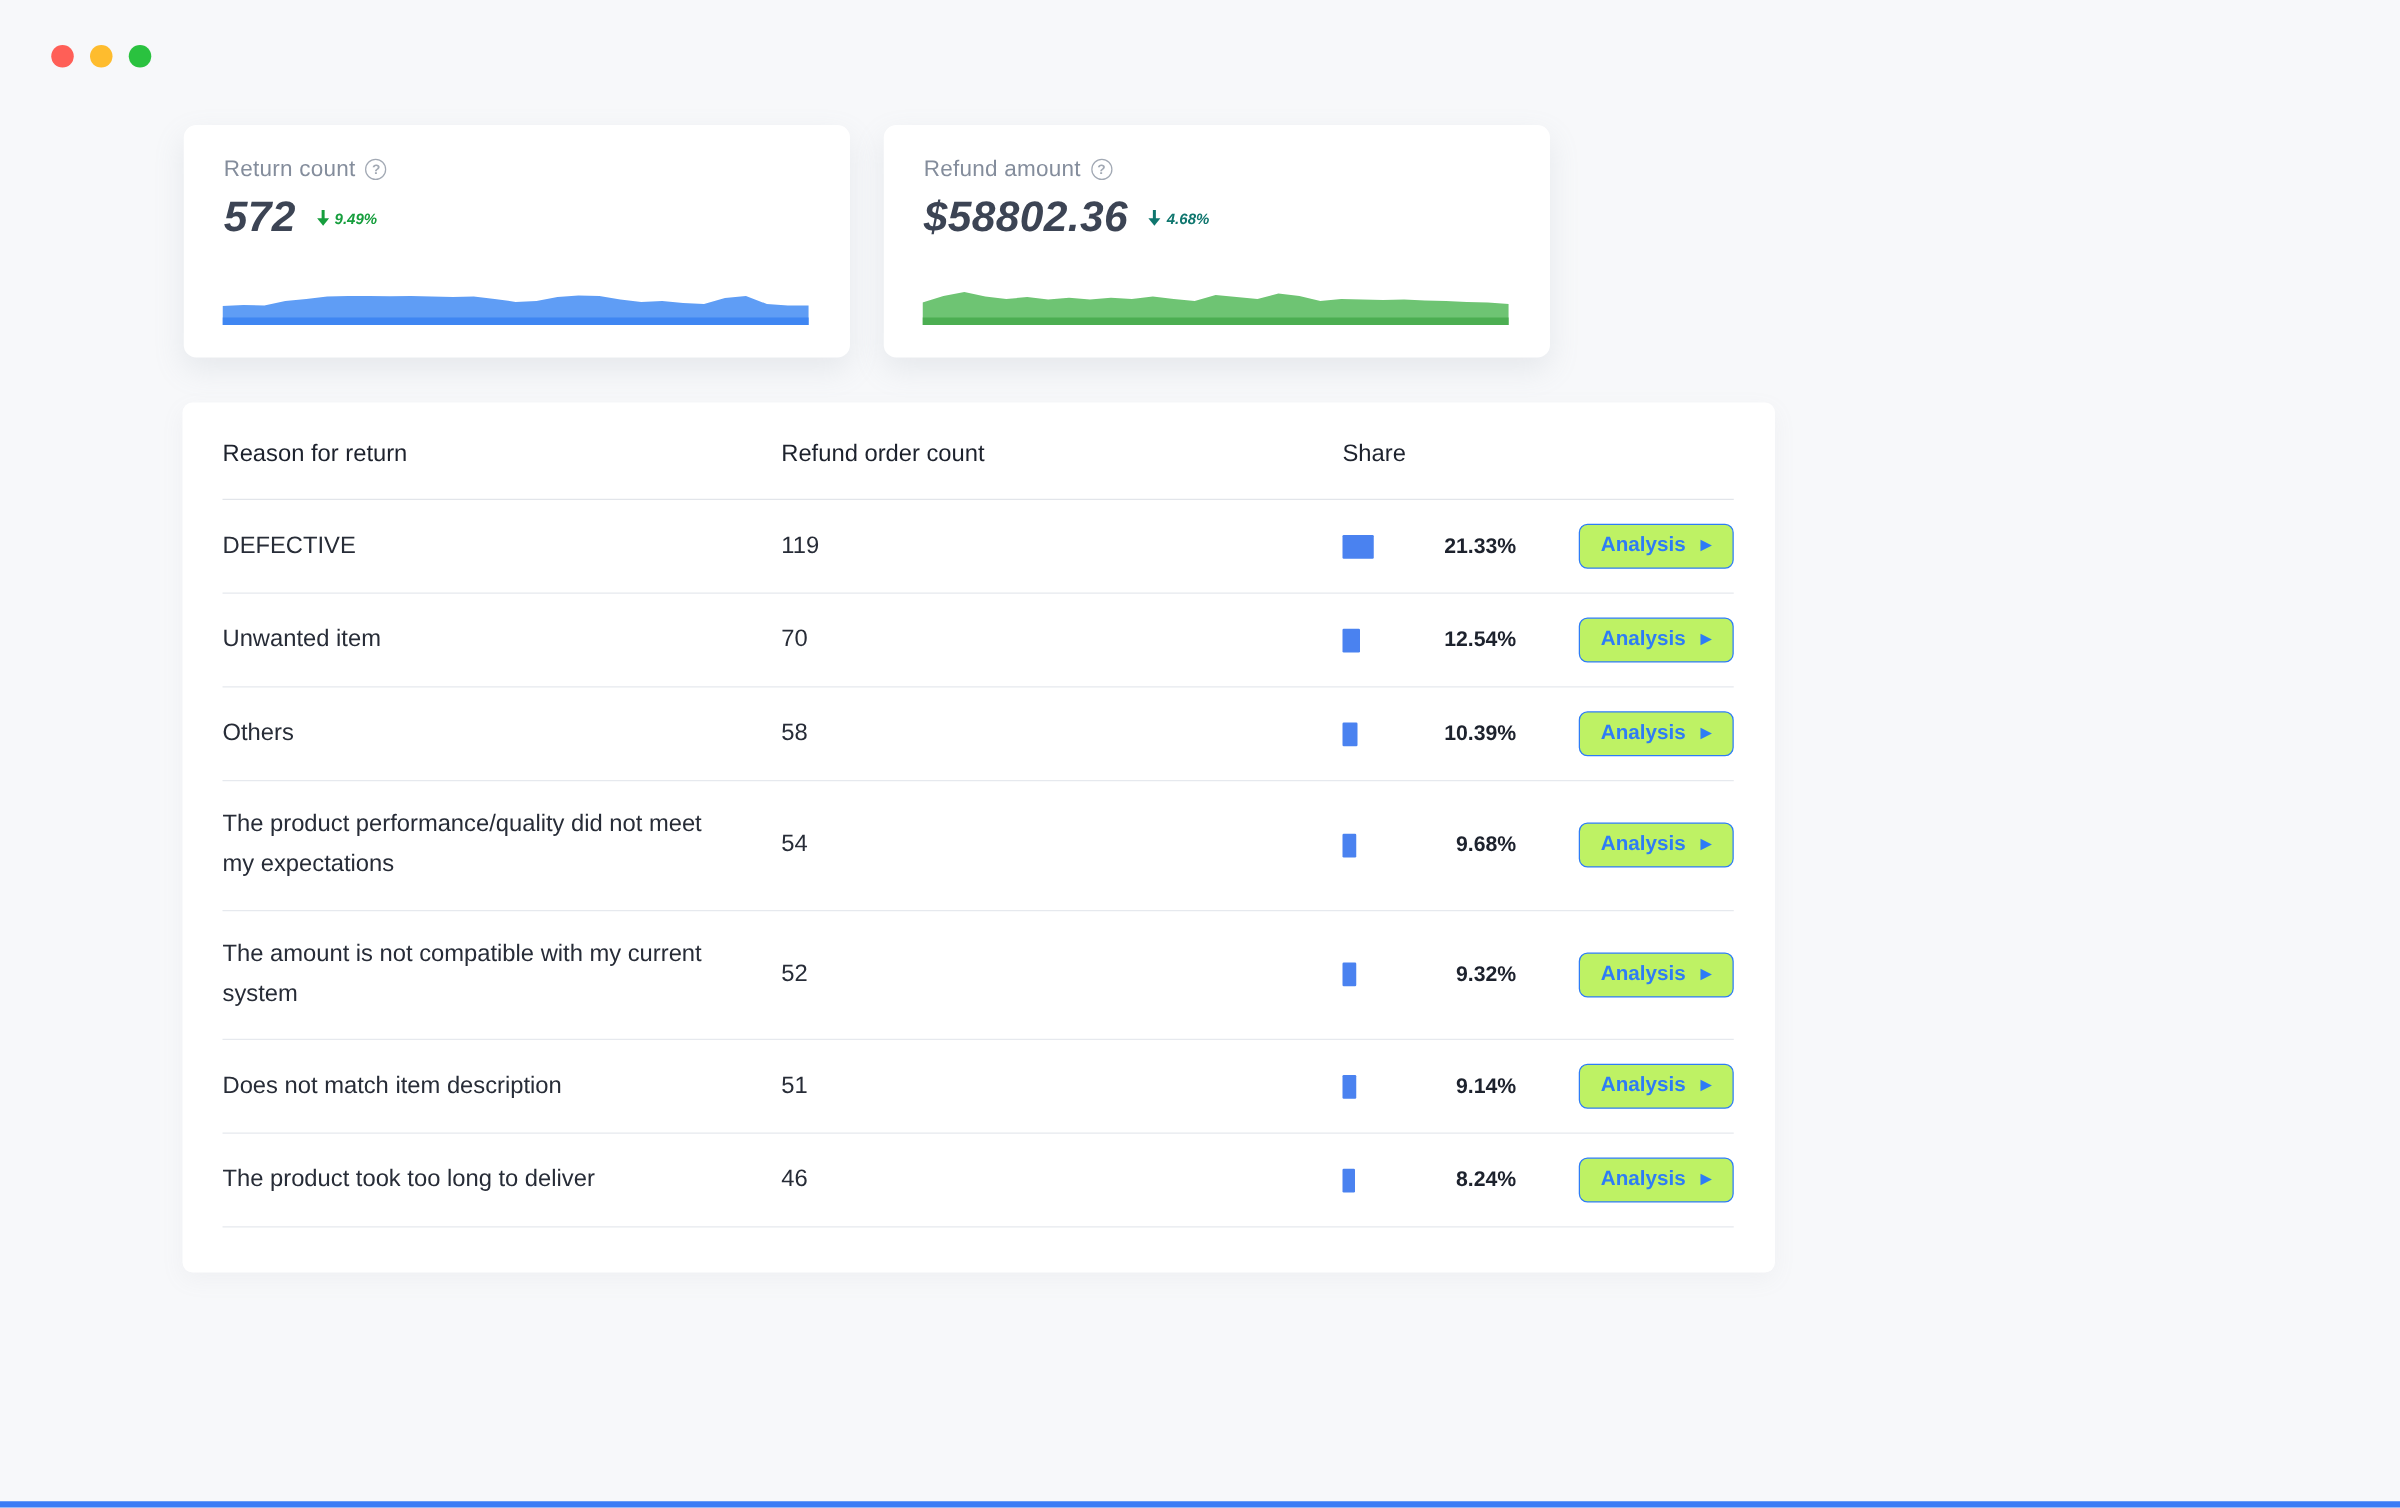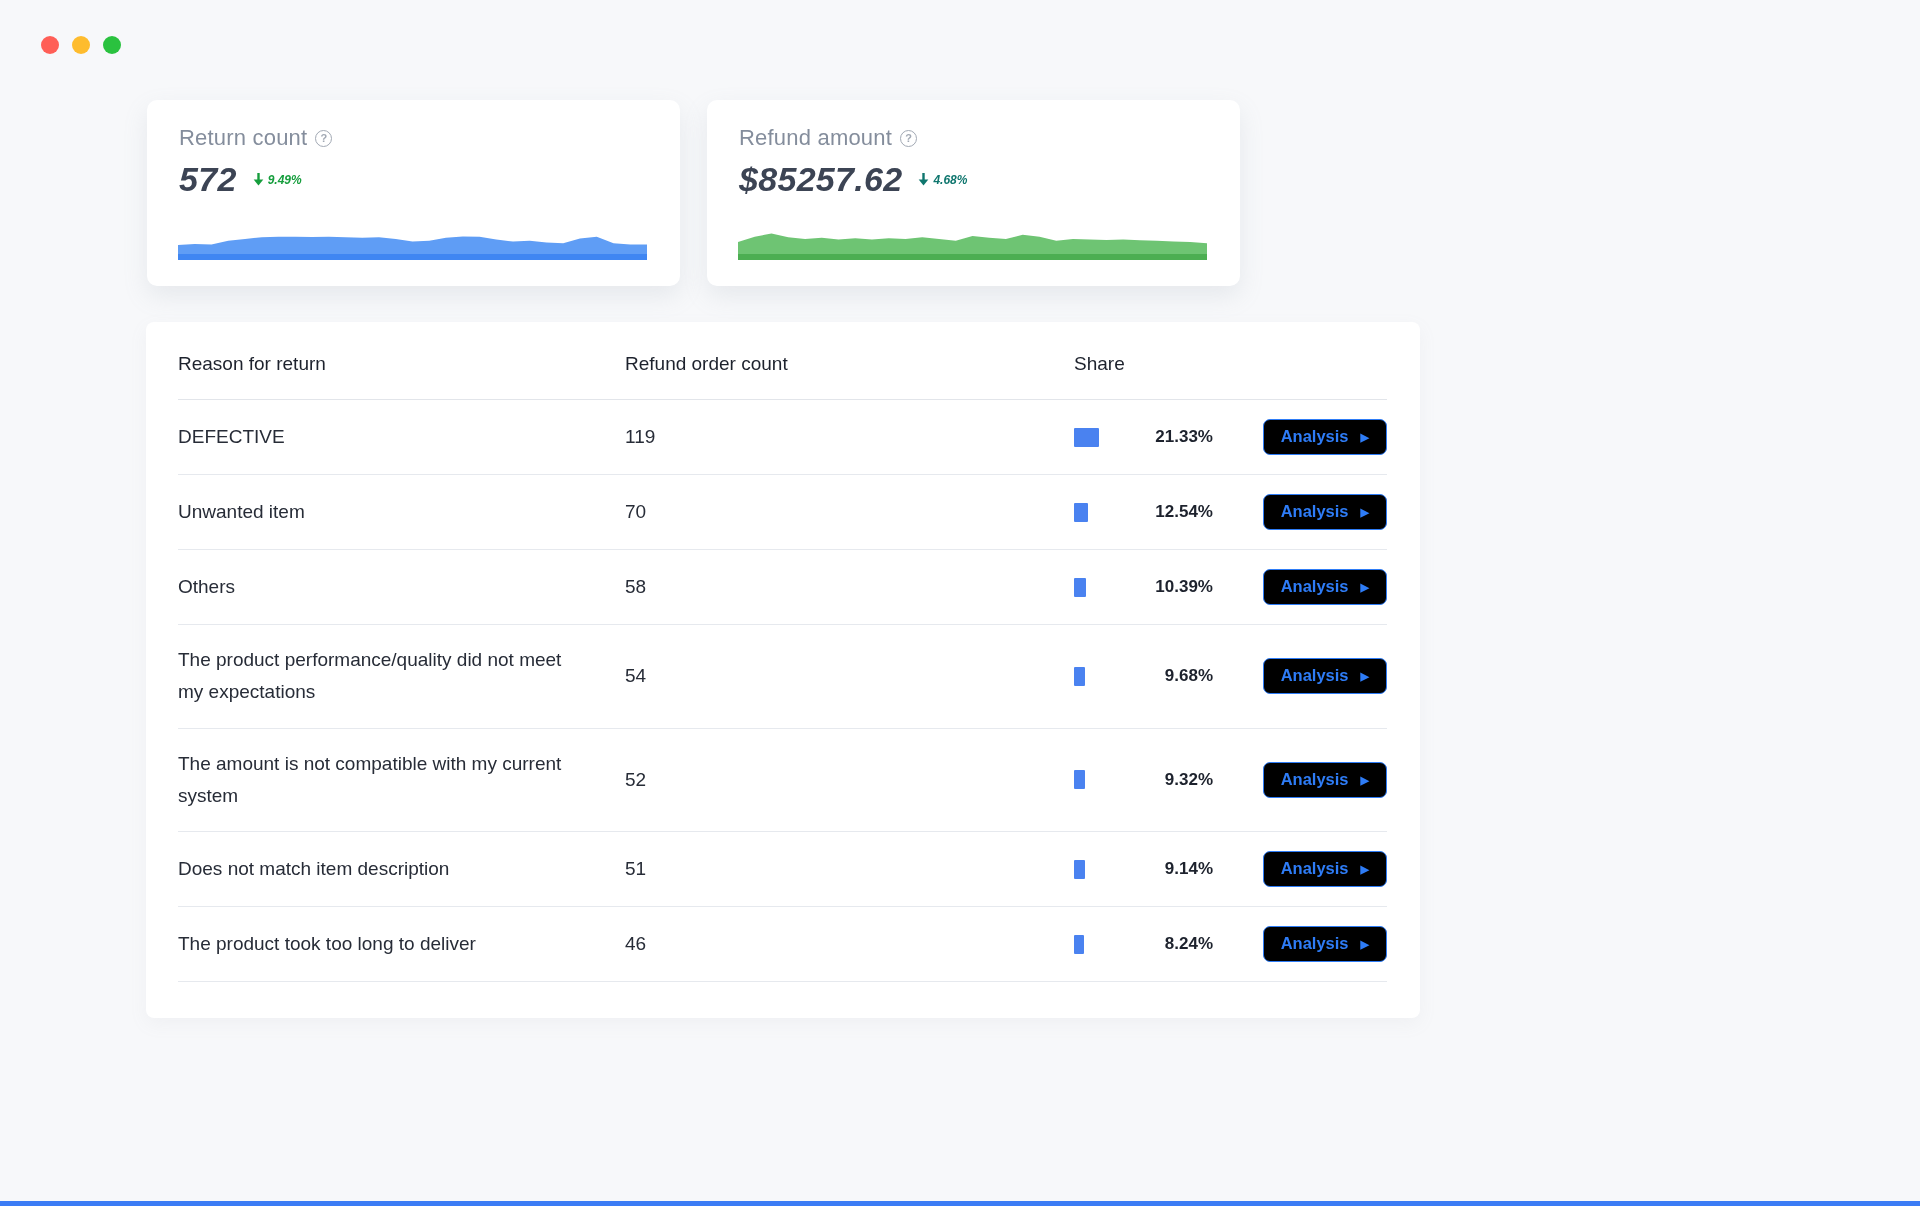--- a/index.html
+++ b/index.html
@@ -22,21 +22,21 @@
   .cards { position: absolute; left: 147px; top: 100px; display: flex; gap: 27px; }
   .card {
     position: relative;
     width: 533px; height: 186px;
     background: #ffffff;
     border-radius: 10px;
     box-shadow: 0 10px 24px rgba(145,155,170,0.16);
     padding: 25px 32px;
   }
   .card-title-row { display: flex; align-items: center; gap: 8px; margin-bottom: 9px; }
-  .card-title { font-size: 22px; color: #848d9c; font-weight: 500; letter-spacing: .2px; }
+  .card-title { font-size: 18px; color: #848d9c; font-weight: 500; letter-spacing: .2px; }
   .help-icon {
     width: 17px; height: 17px; border-radius: 50%;
     border: 1.4px solid #a2a9b4; color: #a2a9b4;
     font-size: 11px; font-weight: 700;
     display: inline-flex; align-items: center; justify-content: center;
   }
   .card-value-row { display: flex; align-items: center; gap: 16px; font-style: italic; }
   .card-value { font-size: 34px; font-weight: 700; color: #3c4454; letter-spacing: .3px; }
   .card-delta { display: inline-flex; align-items: center; gap: 4px; font-size: 12px; font-weight: 700; }
   .card-delta svg { display: block; }
@@ -64,21 +64,21 @@
   .cell { font-size: 19px; }
   .cell.reason { padding-right: 28px; line-height: 1.7; color: #272c37; }
   .head .cell { color: #1d222d; font-weight: 500; }
   .cell.count { color: #272c37; }
   .cell.share { display: flex; align-items: center; justify-content: space-between; }
   .share-bar { display: inline-block; height: 19px; background: #4a82f0; border-radius: 1px; margin-right: 9px; }
   .share-pct { font-size: 17px; font-weight: 700; color: #1d222d; }
   .cell.action { display: flex; justify-content: flex-end; }
   .analysis-btn {
     display: inline-flex; align-items: center; gap: 12px;
-    background: #000000;
+    background: #bef264;
     border: 1.6px solid #2e7cf6;
     color: #2e7cf6;
     border-radius: 7px;
     padding: 7px 17px 8px 17px;
     font-family: "Liberation Sans", sans-serif;
     font-size: 16.5px; font-weight: 700;
     cursor: pointer;
   }
   .analysis-btn .play-icon { font-size: 11px; line-height: 1; transform: translateY(.5px); }
 </style>
@@ -115,21 +115,21 @@
         </svg>
     </div>
   </div>
 
   <div class="card">
     <div class="card-title-row">
       <span class="card-title">Refund amount</span>
       <span class="help-icon">?</span>
     </div>
     <div class="card-value-row">
-      <span class="card-value">$85257.62</span>
+      <span class="card-value">$58802.36</span>
       <span class="card-delta" style="color: #0f766e;">
         <svg width="11" height="13" viewBox="0 0 11 13">
           <rect x="4.3" y="0" width="2.4" height="7.5" fill="currentColor"></rect>
           <polygon points="0.7,6.5 10.3,6.5 5.5,12.5" fill="currentColor"></polygon>
         </svg>
         <span>4.68%</span>
       </span>
     </div>
     <div class="spark">
       <svg viewBox="0 0 100 32" preserveAspectRatio="none">

